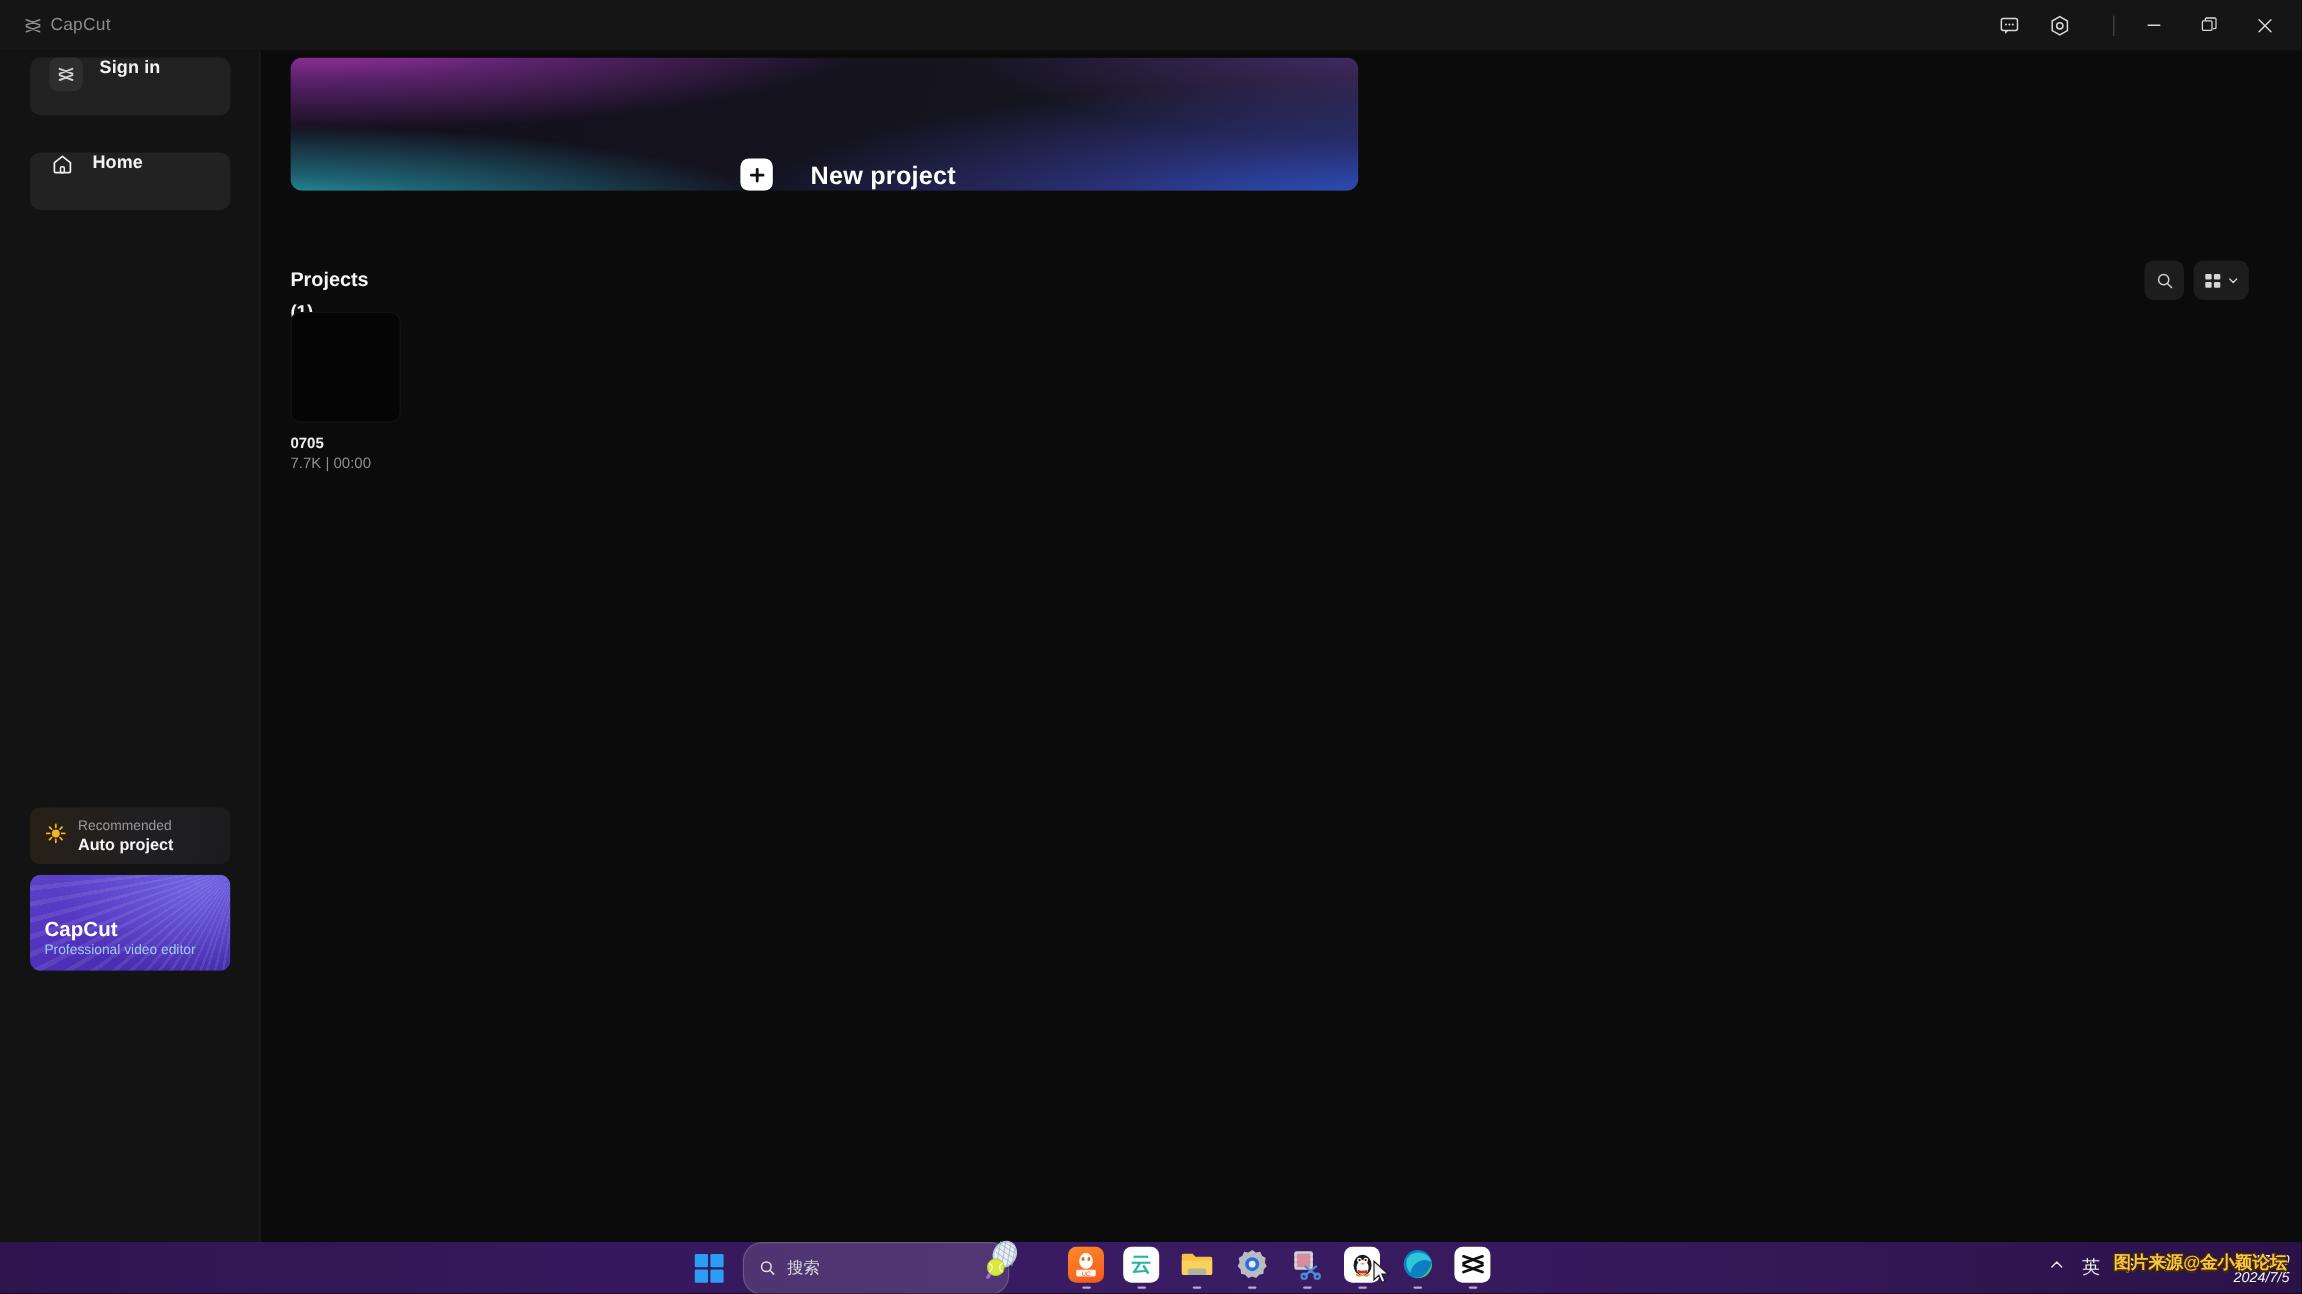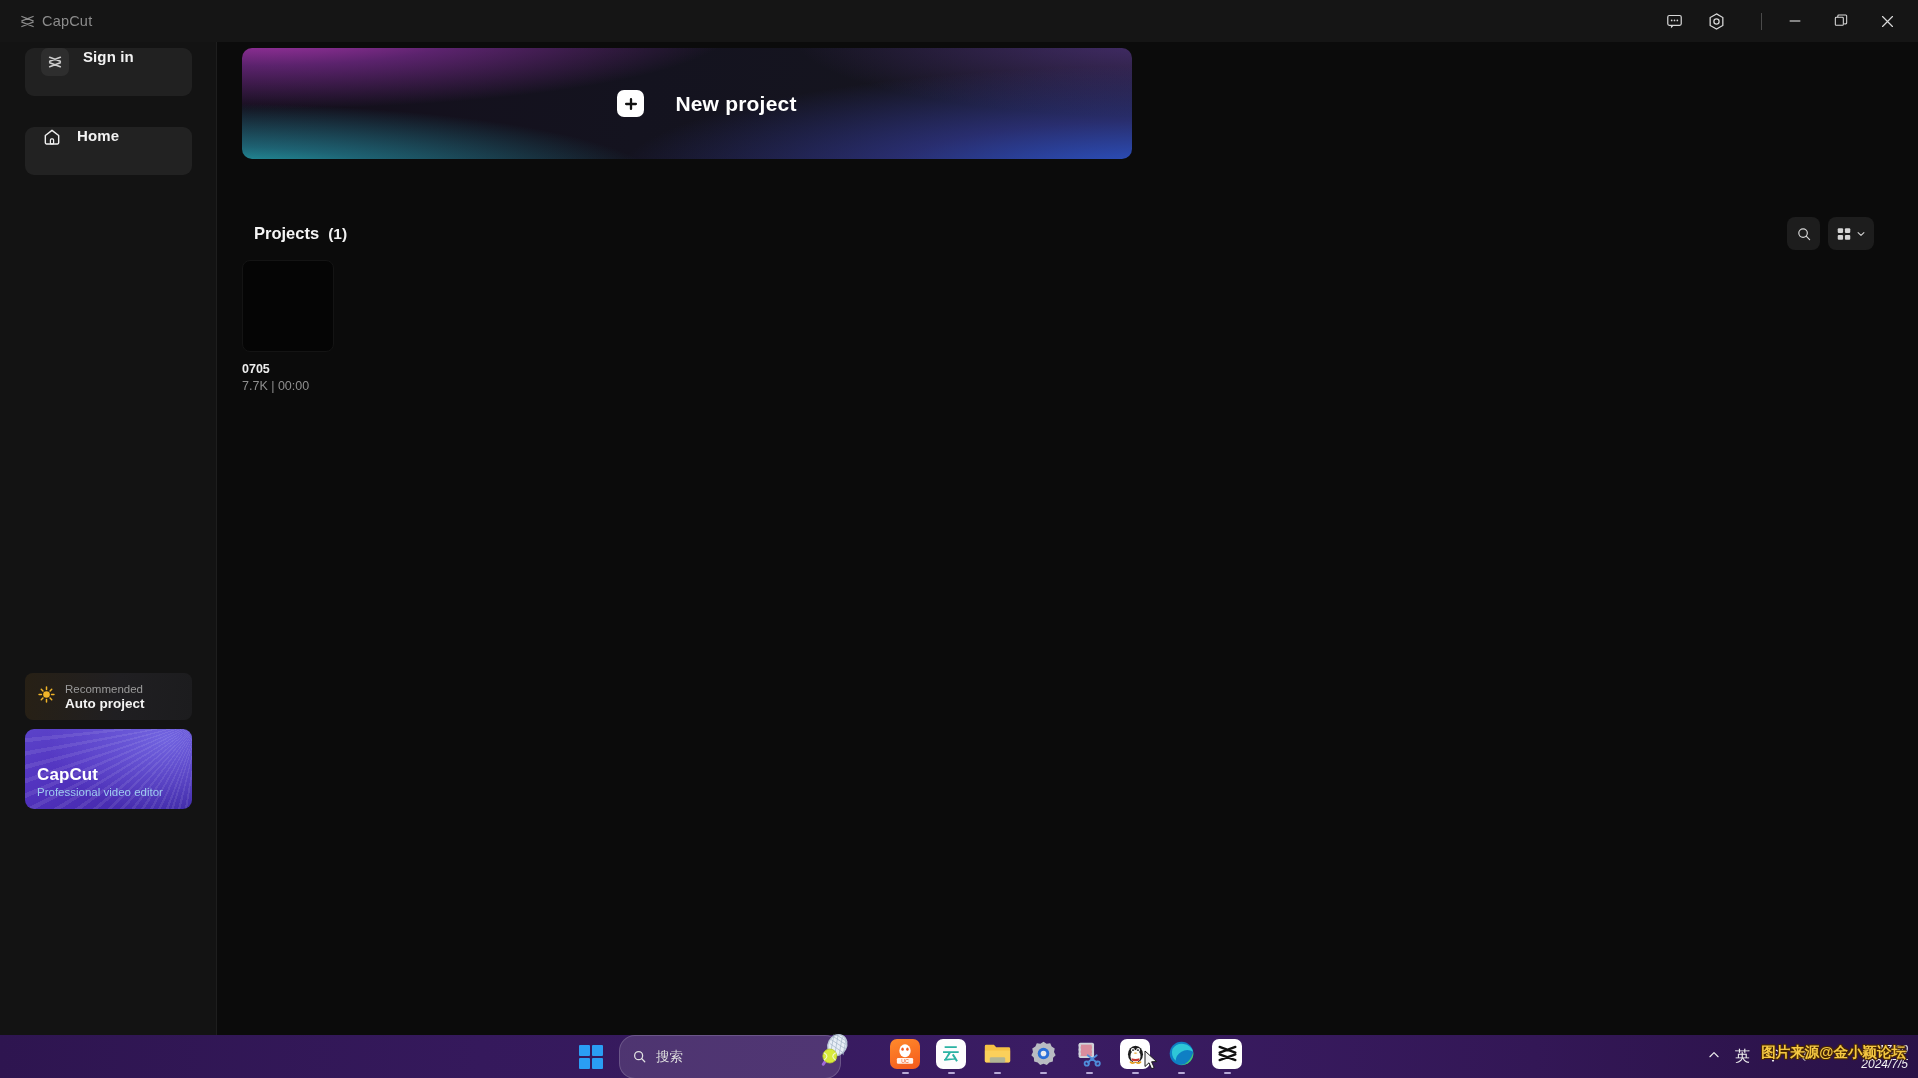--- a/index.html
+++ b/index.html
@@ -118,36 +118,36 @@
     overflow: hidden;
     background:
       radial-gradient(95% 130% at 2% -18%, rgba(196,60,192,.95) 0%, rgba(150,50,175,.55) 26%, rgba(60,40,90,0) 56%),
       radial-gradient(85% 120% at -4% 122%, rgba(40,214,216,.95) 0%, rgba(40,180,200,.5) 28%, rgba(30,80,120,0) 60%),
       radial-gradient(90% 150% at 103% 118%, rgba(45,95,225,.95) 0%, rgba(60,70,190,.5) 35%, rgba(30,40,100,0) 68%),
       radial-gradient(70% 120% at 104% -10%, rgba(120,70,190,.5) 0%, rgba(40,30,70,0) 60%),
       linear-gradient(100deg,#140f1c 0%,#14131f 45%,#16161f 100%);
   }
   .banner-inner {
     position: absolute; inset: 0;
-    display: flex; align-items: center; justify-content: center;
+    display: flex; align-items: flex-end; justify-content: center;
     gap: 31px;
     margin-left: 40px;
   }
   .plus-box {
     width: 27px; height: 27px;
     border-radius: 7px; background: #ffffff;
     display: flex; align-items: center; justify-content: center;
   }
   .banner-label {
     color: #ffffff; font-size: 21px; font-weight: bold; letter-spacing: .2px;
   }
 
   .proj-head {
-    position: absolute; left: 36px; top: 182px;
-    display: flex; align-items: center; gap: 9px;
+    position: absolute; left: 24px; top: 182px;
+    display: flex; align-items: flex-start; gap: 9px; flex-direction: column;
   }
   .proj-head .t { color: #f5f5f5; font-size: 16.5px; font-weight: bold; }
   .proj-head .c { color: #f0f0f0; font-size: 15.5px; font-weight: bold; }
 
   .view-tools {
     position: absolute; right: 44px; top: 175px;
     display: flex; align-items: center; gap: 8px;
   }
   .tool-btn {
     height: 33px; border-radius: 8px; background: #1d1d1d;

